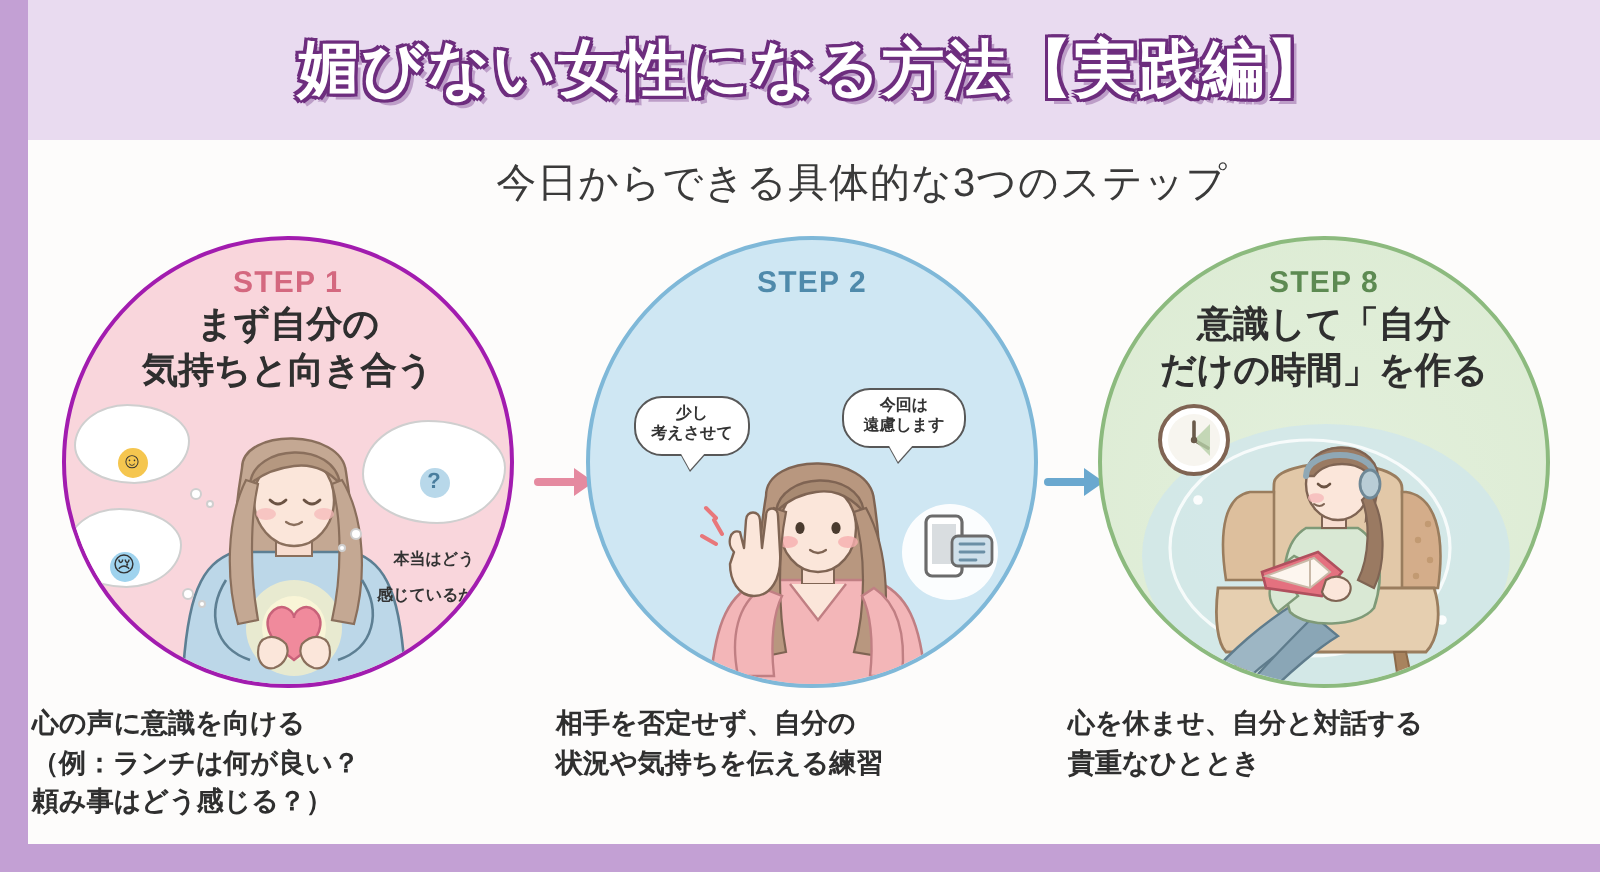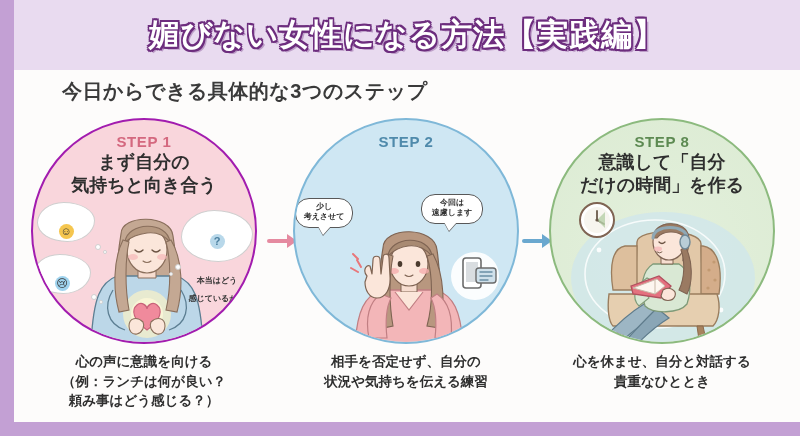--- a/index.html
+++ b/index.html
@@ -36,22 +36,23 @@
       -1.6px 0 0 #6d2d7e, 1.6px 0 0 #6d2d7e,
       0 -1.6px 0 #6d2d7e, 0 1.6px 0 #6d2d7e,
       3px 3px 0 rgba(109,45,126,0.35);
     white-space: nowrap;
   }
 
   
   .subtitle {
     position: absolute;
     left: 0; top: 78px; width: 786px;
+    text-align: center;
     font-size: 20px;
-    font-weight: 700;
+    font-weight: 400;
     color: #3a3a3a;
     letter-spacing: 0.5px;
     padding-left: 48px;
   }
 
   
   .steps {
     position: absolute;
     left: 0; top: 118px;
     width: 786px; height: 300px;
@@ -104,21 +105,21 @@
     position: absolute;
     left: 0; top: 78px;
     width: 226px; height: 148px;
   }
 
   
   .caption {
     position: absolute;
     left: -8px; top: 234px;
     width: 256px;
-    text-align: center;
+    text-align: left;
     font-size: 13.5px;
     font-weight: 700;
     color: #2f2f2f;
     line-height: 1.45;
     white-space: pre-line;
   }
 
   
   .arrow {
     position: absolute;
@@ -314,21 +315,21 @@
             <path d="M142 96 C154 104 158 120 156 140 L140 140 C142 122 140 108 136 100 Z" fill="#f3b6b8" stroke="#c07f83" stroke-width="1.2"></path>
 
             <circle cx="180" cy="78" r="24" fill="#ffffff" opacity="0.92"></circle>
             <rect x="168" y="60" width="18" height="30" rx="3" fill="#ffffff" stroke="#6b6b6b" stroke-width="1.6"></rect>
             <rect x="171" y="64" width="12" height="20" fill="#d9dde0"></rect>
             <rect x="181" y="70" width="20" height="15" rx="3" fill="#cfe0ea" stroke="#6b6b6b" stroke-width="1.4"></rect>
             <path d="M185 74 h12 M185 78 h12 M185 82 h8" stroke="#6b8fa5" stroke-width="1.4" stroke-linecap="round"></path>
           </svg>
 
           
-          <div class="sbubble" style="left:0; top:0px; width:58px; height:30px;">少し
+          <div class="sbubble" style="left:22px; top:0px; width:58px; height:30px;">少し
 考えさせて</div>
 
           
           <div class="sbubble" style="left:126px; top:-4px; width:62px; height:30px;font-family:Liberation Serif, serif;">今回は
 遠慮します</div>
         </div>
       </div>
       <div class="caption">相手を否定せず、自分の
 状況や気持ちを伝える練習</div>
     </div>

